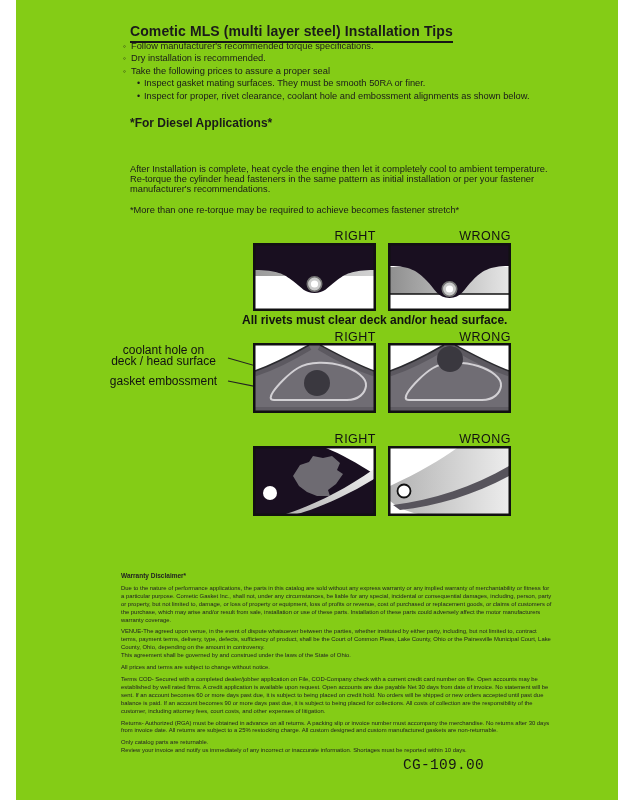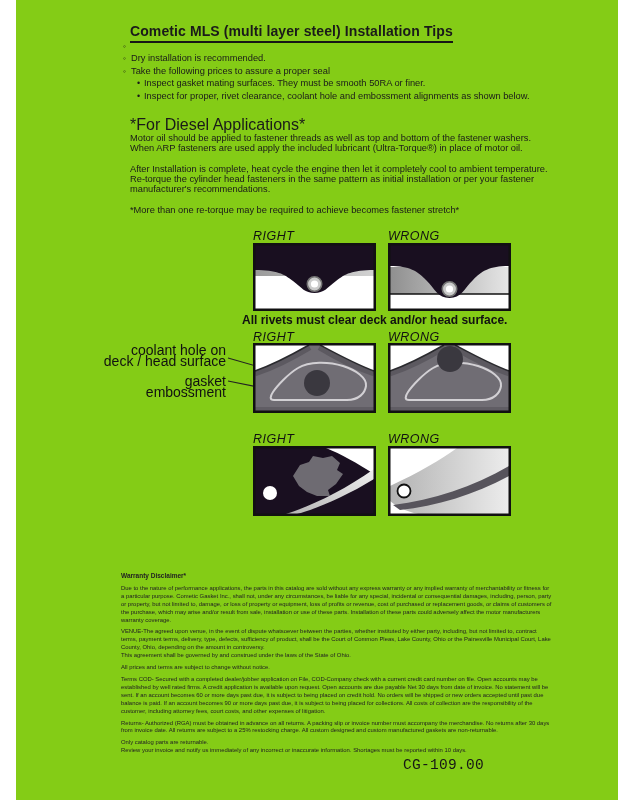--- a/index.html
+++ b/index.html
@@ -10,69 +10,69 @@
   .pre{white-space:pre-line;}
   .page-title{
     position:absolute;left:114px;top:23px;font-size:14px;font-weight:bold;
     border-bottom:2px solid #161616;padding-bottom:2px;letter-spacing:.1px;
   }
   .tips{position:absolute;left:107px;top:40px;font-size:9.3px;line-height:12.4px;}
   .b-row{display:flex;align-items:baseline;}
   .b-row.sub{margin-left:14px;}
   .b-marker{width:8px;flex:0 0 8px;font-size:8.5px;}
   .b-row.sub .b-marker{width:7px;flex:0 0 7px;font-size:9px;}
-  .diesel-h{position:absolute;left:114px;top:116px;font-size:16px;font-weight:normal;}
+  .diesel-h{position:absolute;left:114px;top:116px;font-size:12px;font-weight:bold;}
   .para{position:absolute;left:114px;width:418px;font-size:9.3px;line-height:10.2px;}
   .p1{top:133px;}
   .p2{top:164px;}
   .p-note{top:205px;}
-  .dlabel{position:absolute;width:123px;text-align:left;font-size:12.5px;letter-spacing:.5px;color:#111;font-style:italic;}
+  .dlabel{position:absolute;width:123px;text-align:right;font-size:12.5px;letter-spacing:.5px;color:#111;}
   .dbox{position:absolute;width:123px;}
   .dbox svg{display:block;width:100%;height:100%;}
   .caption{position:absolute;left:226px;font-size:12px;font-weight:bold;line-height:11.5px;color:#111;}
-  .ann{position:absolute;left:85px;width:125px;text-align:right;font-size:14px;line-height:11px;color:#111;}
+  .ann{position:absolute;left:85px;width:125px;text-align:center;font-size:12px;line-height:11px;color:#111;}
   .ann-coolant{top:345px;}
   .ann-embossment{top:376px;}
   .leaders{position:absolute;left:210px;top:350px;width:95px;height:45px;}
   .disclaimer{position:absolute;left:105px;top:572px;width:431px;font-size:5.9px;line-height:7.9px;color:#222;}
   .disc-h{font-size:6.5px;font-weight:bold;margin:0 0 5px 0;}
   .disc-p{margin:0 0 4px 0;}
   .page-code{position:absolute;left:387px;top:757px;font-size:14.5px;color:#161616;letter-spacing:.3px;font-family:Liberation Mono, monospace;}
 </style>
 </head>
 <body>
 
 <div class="page">
 
   <div class="page-title">Cometic MLS (multi layer steel) Installation Tips</div>
 
   <div class="tips">
     <div class="b-row">
       <span class="b-marker">◦</span>
+      <span>Follow manufacturer's recommended torque specifications.</span>
     </div>
     <div class="b-row">
       <span class="b-marker">◦</span>
       <span>Dry installation is recommended.</span>
     </div>
     <div class="b-row">
       <span class="b-marker">◦</span>
       <span>Take the following prices to assure a proper seal</span>
     </div>
     <div class="b-row sub">
       <span class="b-marker">•</span>
       <span>Inspect gasket mating surfaces.  They must be smooth 50RA or finer.</span>
     </div>
     <div class="b-row sub">
       <span class="b-marker">•</span>
       <span>Inspect for proper, rivet clearance, coolant hole and embossment alignments as shown below.</span>
     </div>
   </div>
 
   <div class="diesel-h">*For Diesel Applications*</div>
-  <div class="para p1">Motor oil should be applied to fastener threads as well as top and bottom of the fastener washers. When ARP fasteners are used apply the included lubricant (Ultra-Torque®) in place of motor oil.</div>
   <div class="para p2">After Installation is complete, heat cycle the engine then let it completely cool to ambient temperature. Re-torque the cylinder head fasteners in the same pattern as initial installation or per your fastener manufacturer's recommendations.</div>
   <div class="para p-note">*More than one re-torque may be required to achieve becomes fastener stretch*</div>
 
   <div class="dlabel" style="left:237px;top:229px;">RIGHT</div>
   <div class="dlabel" style="left:372px;top:229px;">WRONG</div>
 
   <div class="dbox" style="left:237px;top:243px;height:68px;">
     <svg viewBox="0 0 123 68">
       <defs>
         <linearGradient id="g1r" x1="0" y1="0" x2="1" y2="0">

